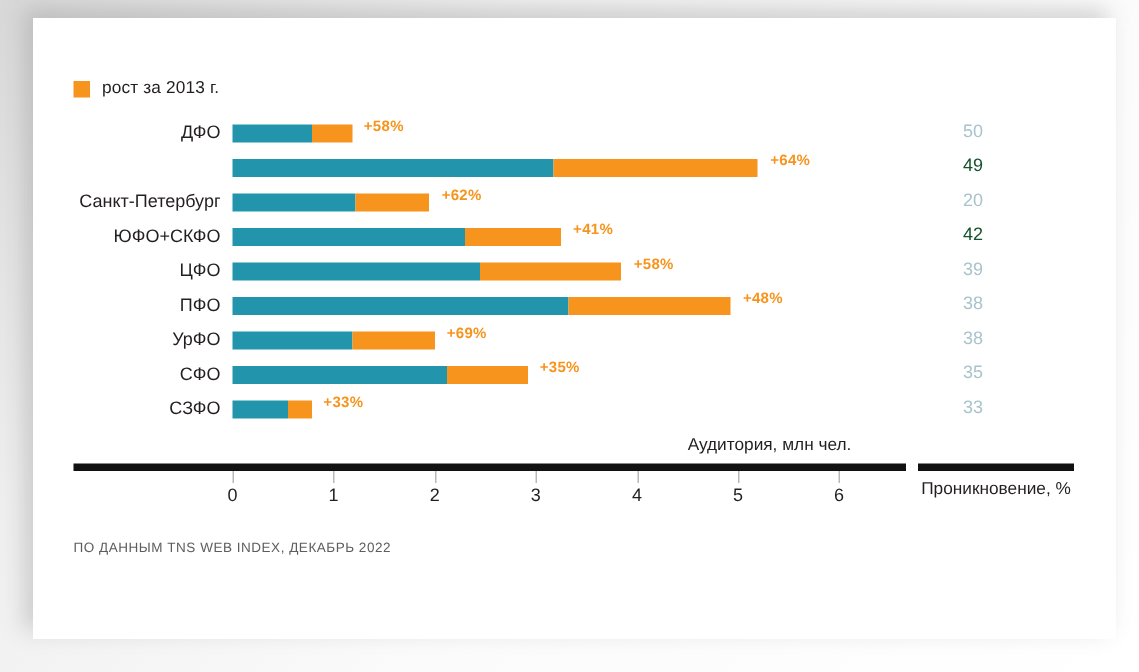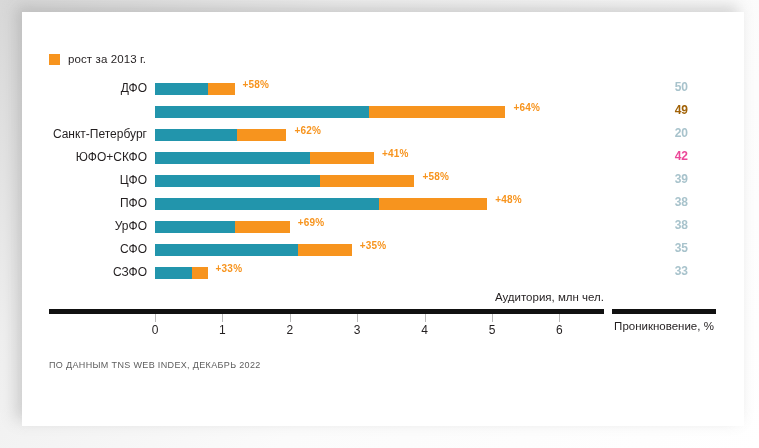--- a/index.html
+++ b/index.html
@@ -105,23 +105,23 @@
     color: #f7941e;
     white-space: nowrap;
     letter-spacing: .2px;
   }
 
   .pen {
     position: absolute;
     top: -1px;
     left: 620px;
     width: 46px;
-    text-align: right;
+    text-align: left;
     font-size: 12px;
-    font-weight: bold;
+    font-weight: normal;
     color: #a8c3cc;
   }
 
   
   #axis-main {
     position: absolute;
     left: 27px;
     top: 297px;
     width: 555px;
     height: 5px;
@@ -151,21 +151,21 @@
     text-align: center;
     font-size: 12px;
     color: #231f20;
   }
 
   #axis-title {
     position: absolute;
     top: 279px;
     left: 400px;
     width: 182px;
-    text-align: right;
+    text-align: center;
     font-size: 11.5px;
     color: #231f20;
     white-space: nowrap;
   }
   #axis-right-title {
     position: absolute;
     top: 308px;
     left: 590px;
     width: 104px;
     text-align: center;
@@ -204,39 +204,39 @@
           </div>
           <div class="pct" style="left: 220.532px;">+58%</div>
           <div class="pen" style="color: rgb(168, 195, 204);">50</div>
         </div>
         <div class="row" style="top: 92px;">
           <div class="bar-wrap" style="width: 350.48px;">
             <div class="seg base" style="width: 214.332px; background: rgb(34, 149, 172);"></div>
             <div class="seg grow" style="left: 214.332px; width: 136.148px; background: rgb(247, 148, 30);"></div>
           </div>
           <div class="pct" style="left: 491.48px;">+64%</div>
-          <div class="pen" style="color: #a16207;">49</div>
+          <div class="pen" style="color: #14532d;">49</div>
         </div>
         <div class="row" style="top: 115px;">
           <div class="cat-label">Санкт-Петербург</div>
           <div class="bar-wrap" style="width: 131.43px;">
             <div class="seg base" style="width: 82.228px; background: rgb(34, 149, 172);"></div>
             <div class="seg grow" style="left: 82.228px; width: 49.202px; background: rgb(247, 148, 30);"></div>
           </div>
           <div class="pct" style="left: 272.43px;">+62%</div>
           <div class="pen" style="color: rgb(168, 195, 204);">20</div>
         </div>
         <div class="row" style="top: 138px;">
           <div class="cat-label">ЮФО+СКФО</div>
           <div class="bar-wrap" style="width: 219.05px;">
             <div class="seg base" style="width: 155.02px; background: rgb(34, 149, 172);"></div>
             <div class="seg grow" style="left: 155.02px; width: 64.03px; background: rgb(247, 148, 30);"></div>
           </div>
           <div class="pct" style="left: 360.05px;">+41%</div>
-          <div class="pen" style="color: #ec4899;">42</div>
+          <div class="pen" style="color: #14532d;">42</div>
         </div>
         <div class="row" style="top: 161px;">
           <div class="cat-label">ЦФО</div>
           <div class="bar-wrap" style="width: 259.49px;">
             <div class="seg base" style="width: 165.13px; background: rgb(34, 149, 172);"></div>
             <div class="seg grow" style="left: 165.13px; width: 94.36px; background: rgb(247, 148, 30);"></div>
           </div>
           <div class="pct" style="left: 400.49px;">+58%</div>
           <div class="pen" style="color: rgb(168, 195, 204);">39</div>
         </div>

